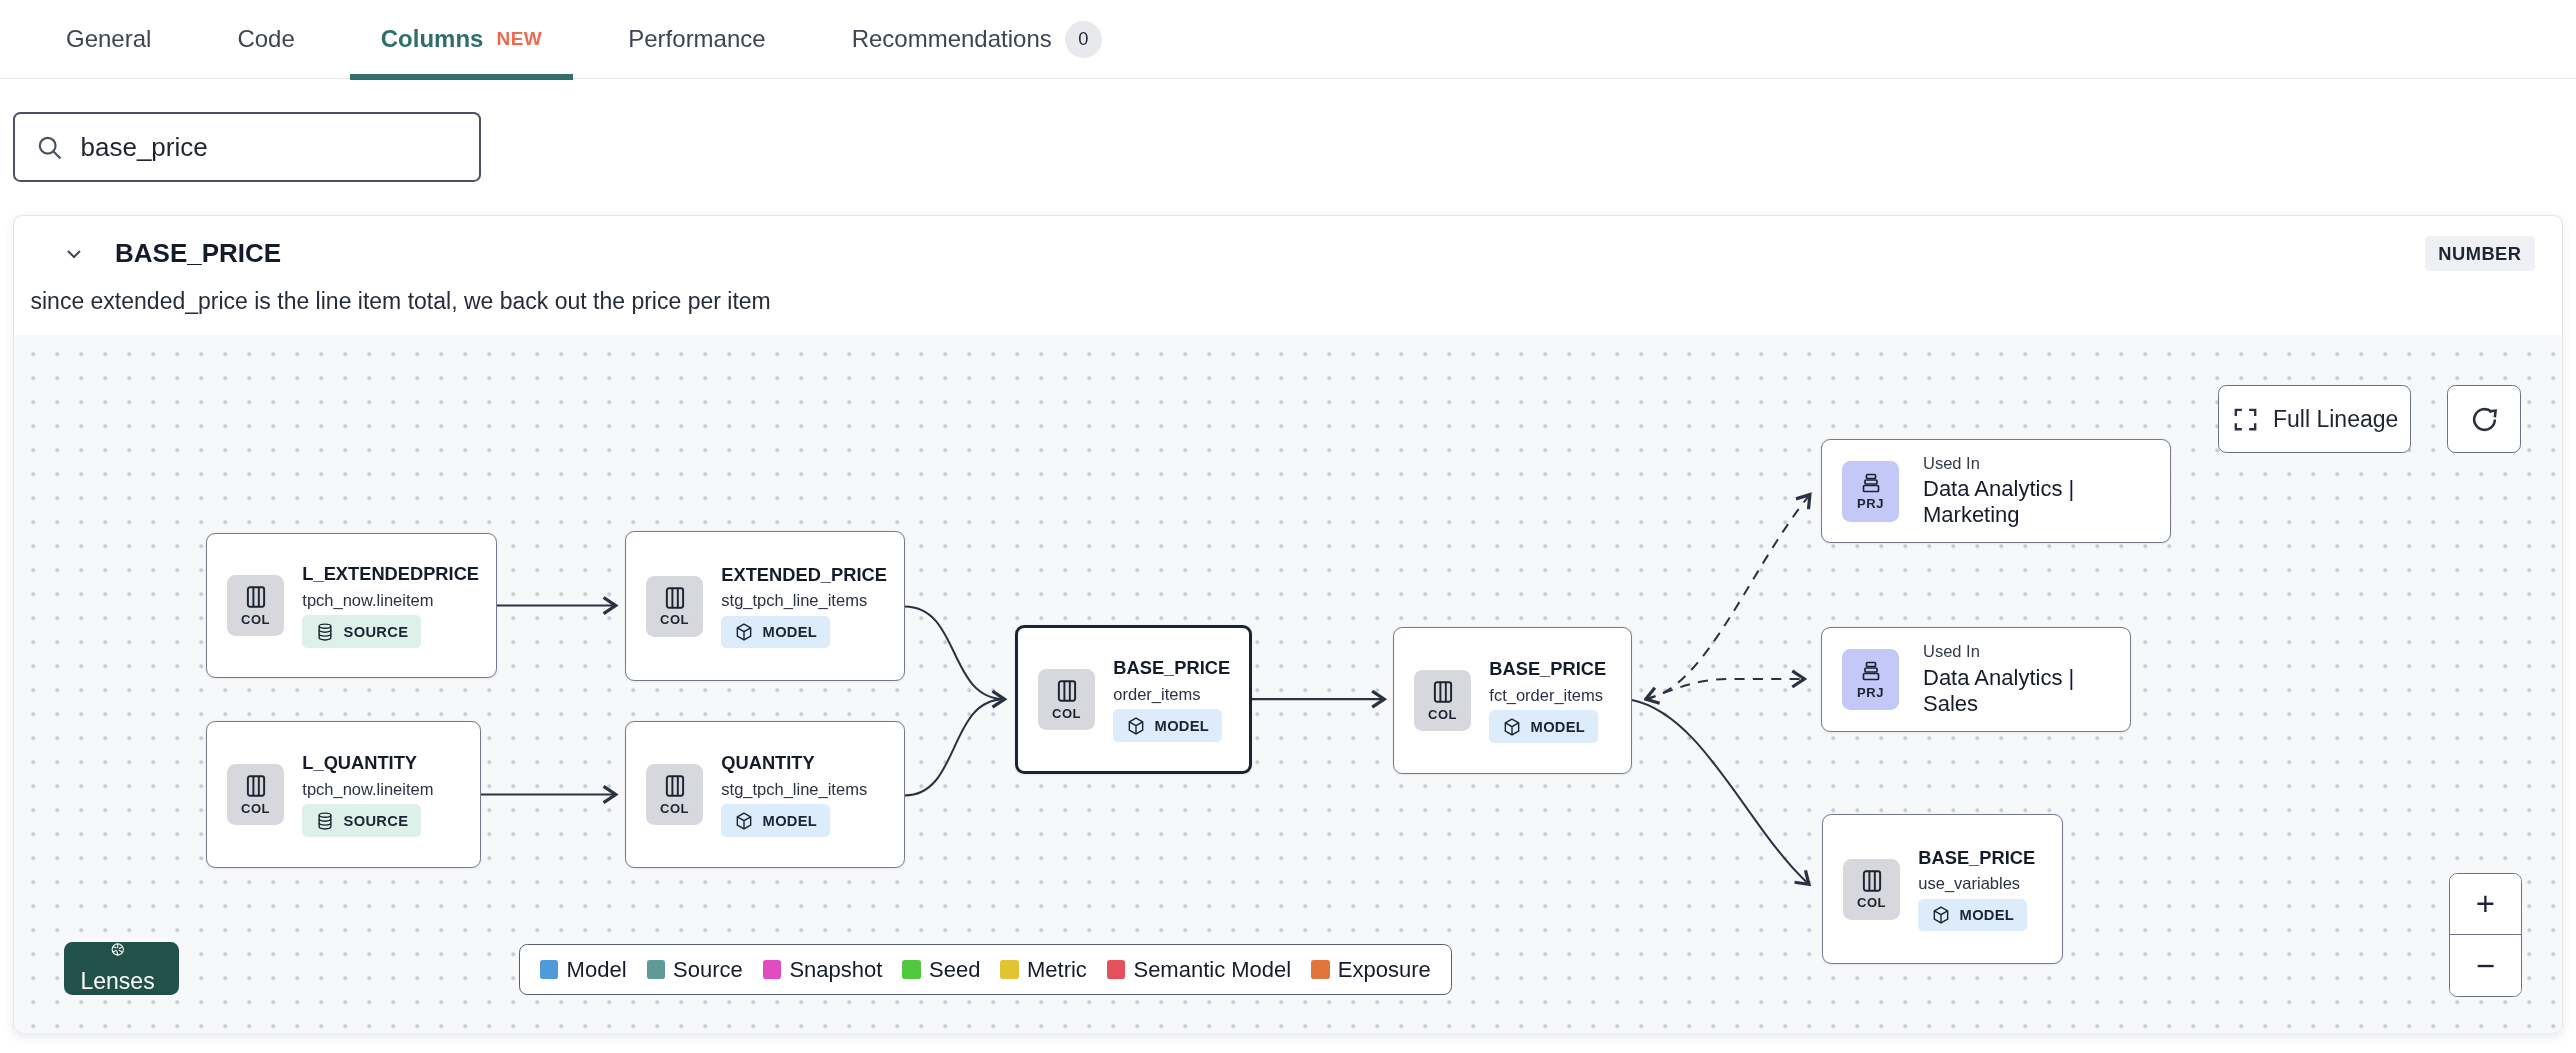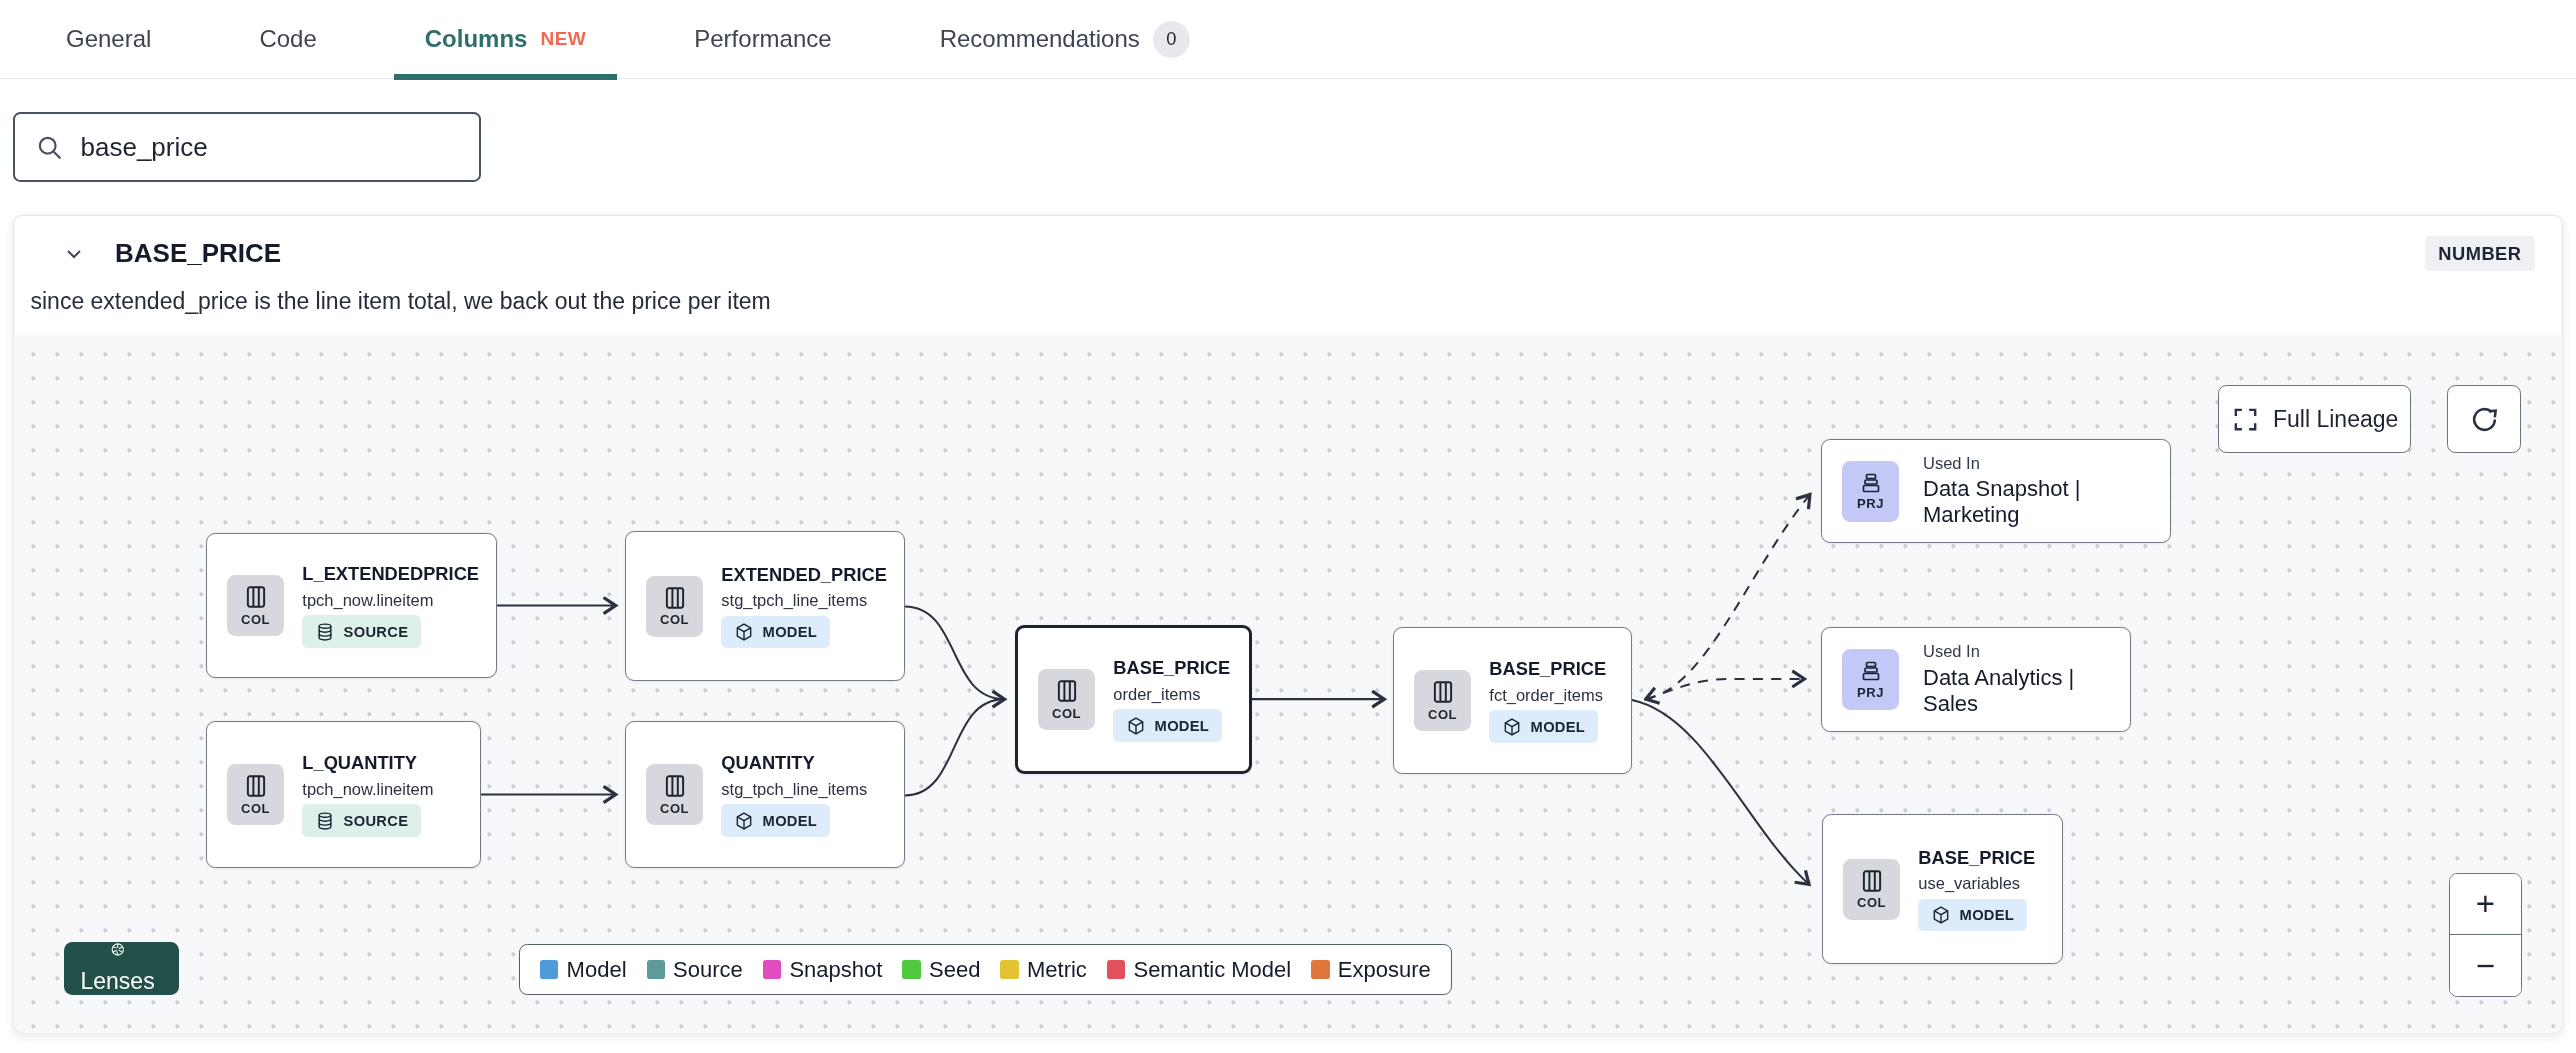--- a/index.html
+++ b/index.html
@@ -1,20 +1,20 @@
 <!DOCTYPE html>
 <html style="font-size:14.7px"><head>
 <meta charset="utf-8">
 <style>
   * { box-sizing: border-box; margin: 0; padding: 0; }
   html,body { width: 2576px; height: 1053px; background:#fff; font-family:"Liberation Sans", sans-serif; color:#1d2433; }
   svg { display:block; }
 
   
-  .tabbar { position:absolute; left:0; top:0; width:2576px; height:79px; border-bottom:1.8px solid #e7e8eb; display:flex; align-items:center; padding-left:66px; gap:108px; background:#fff; }
+  .tabbar { position:absolute; left:0; top:0; width:2576px; height:79px; border-bottom:1.8px solid #e7e8eb; display:flex; align-items:center; padding-left:66px; gap:86px; background:#fff; }
   .tab { position:relative; font-size:24px; color:#3d4452; height:79px; display:flex; align-items:center; gap:13px; cursor:pointer; }
   .tab .new { color:#ef6a50; font-weight:700; font-size:19px; letter-spacing:0.5px; }
   .tab.active { color:#2e6f6c; font-weight:700; }
   .tab.active::after { content:""; position:absolute; left:-31px; right:-31px; bottom:-1.8px; height:6.4px; background:#2e6f6c; }
   .tab .count { background:#e8e9ec; border-radius:50%; width:37px; height:37px; display:flex; align-items:center; justify-content:center; font-size:18.3px; color:#1d2433; }
 
   
   .searchbox { position:absolute; left:13px; top:112px; width:468px; height:70px; border:2.3px solid #4a5160; border-radius:7.3px; background:#fff; display:flex; align-items:center; padding:0 20px; gap:16.5px; }
   .searchbox input { border:none; outline:none; font-size:26px; color:#1d2433; width:100%; font-family:"Liberation Sans", sans-serif; background:transparent; }
 
@@ -286,21 +286,21 @@
       <div class="kind-box prj">
         <svg width="24" height="24" viewBox="0 0 24 24" fill="none" stroke="#1c2331" stroke-width="1.7">
             <rect x="7.5" y="3.5" width="9" height="4" rx="1"></rect>
             <rect x="6" y="9" width="12" height="4" rx="1"></rect>
             <rect x="4.5" y="14.5" width="15" height="6" rx="1"></rect>
           </svg>
         <span class="kind-label">PRJ</span>
       </div>
       <div class="node-body" style="gap:3.7px;">
         <span class="usedin-label">Used In</span>
-        <span class="usedin-title">Data Snapshot | Marketing</span>
+        <span class="usedin-title">Data Analytics | Marketing</span>
       </div>
     </div>
 
     <div class="node" style="left:1807px; top:292px; width:310px; height:105px; gap:24px;">
       <div class="kind-box prj">
         <svg width="24" height="24" viewBox="0 0 24 24" fill="none" stroke="#1c2331" stroke-width="1.7">
             <rect x="7.5" y="3.5" width="9" height="4" rx="1"></rect>
             <rect x="6" y="9" width="12" height="4" rx="1"></rect>
             <rect x="4.5" y="14.5" width="15" height="6" rx="1"></rect>
           </svg>

